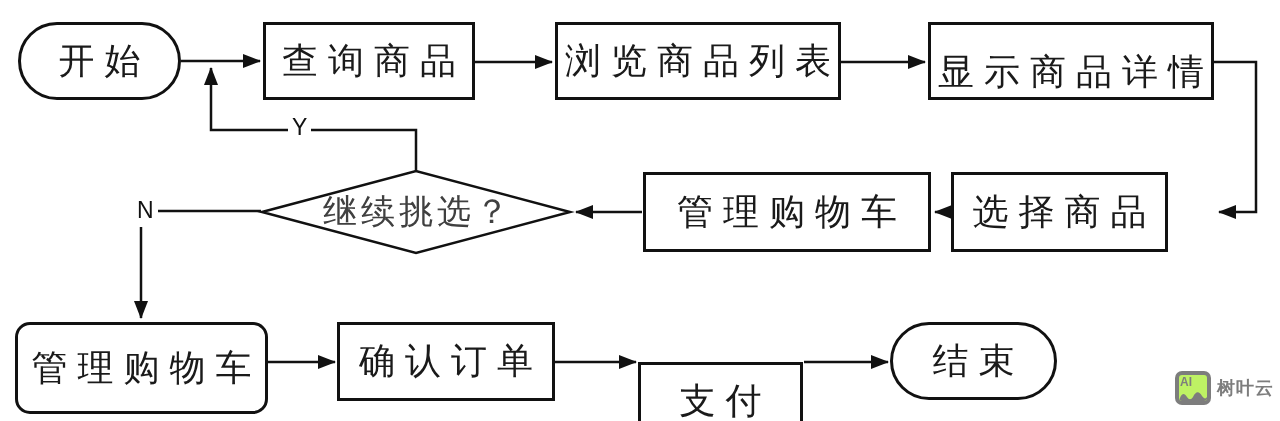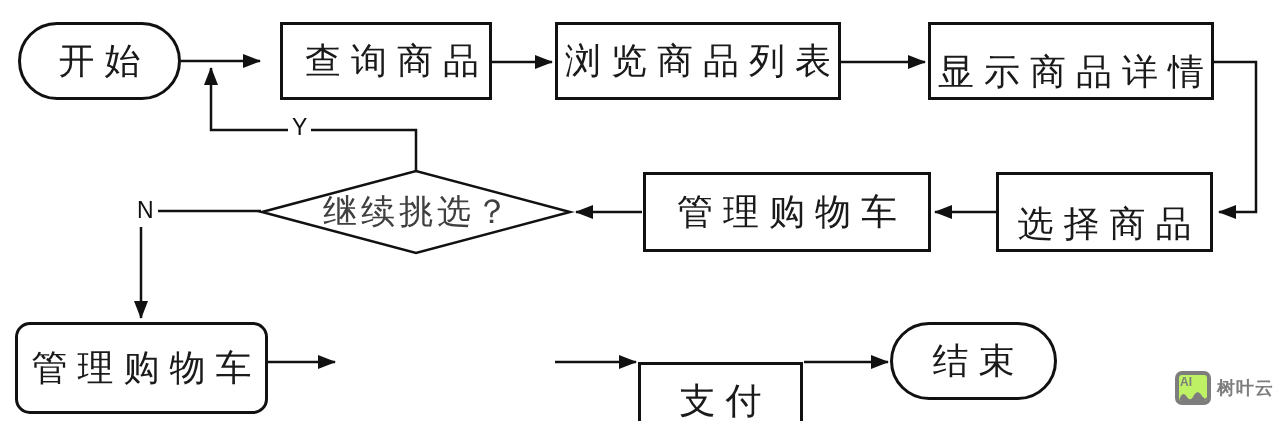--- a/index.html
+++ b/index.html
@@ -89,48 +89,51 @@
     <path class="edge" d="M268,362 H335" marker-end="url(#arr)"></path>
     <path class="edge" d="M555,362 H636" marker-end="url(#arr)"></path>
     <path class="edge" d="M804,362 H888" marker-end="url(#arr)"></path>
     <polygon class="decision" points="262,212 416,171 570,212 416,253"></polygon>
   </svg>
 
   <div class="node terminator" style="left:18px;top:22px;width:163px;height:78px;">
     <span>开始</span>
   </div>
 
-  <div class="node" style="left:280px;top:22px;width:212px;height:78px;justify-content:flex-end;">
+  <div class="node" style="left:263px;top:22px;width:212px;height:78px;">
     <span>查询商品</span>
   </div>
 
   <div class="node" style="left:555px;top:22px;width:286px;height:78px;">
     <span>浏览商品列表</span>
   </div>
 
   <div class="node" style="left:928px;top:22px;width:286px;height:78px;align-items:flex-end;">
     <span>显示商品详情</span>
   </div>
 
-  <div class="node" style="left:996px;top:172px;width:217px;height:80px;align-items:flex-end;">
+  <div class="node" style="left:951px;top:172px;width:217px;height:80px;">
     <span>选择商品</span>
   </div>
 
   <div class="node" style="left:643px;top:172px;width:288px;height:80px;">
     <span>管理购物车</span>
   </div>
 
   <div class="diamond-label" style="left:262px;top:188px;width:308px;height:48px;">
     <span>继续挑选？</span>
   </div>
 
   <div class="node" style="left:15px;top:322px;width:253px;height:92px;border-radius:15px;">
     <span>管理购物车</span>
   </div>
 
+  <div class="node" style="left:337px;top:322px;width:218px;height:79px;">
+    <span>确认订单</span>
+  </div>
 
   <div class="node" style="left:638px;top:322px;width:165px;height:79px;margin-top:40px;">
     <span>支付</span>
   </div>
 
   <div class="node terminator" style="left:890px;top:322px;width:167px;height:78px;">
     <span>结束</span>
   </div>
 
   <div class="branch-label" style="left:288px;top:115px;">Y</div>

